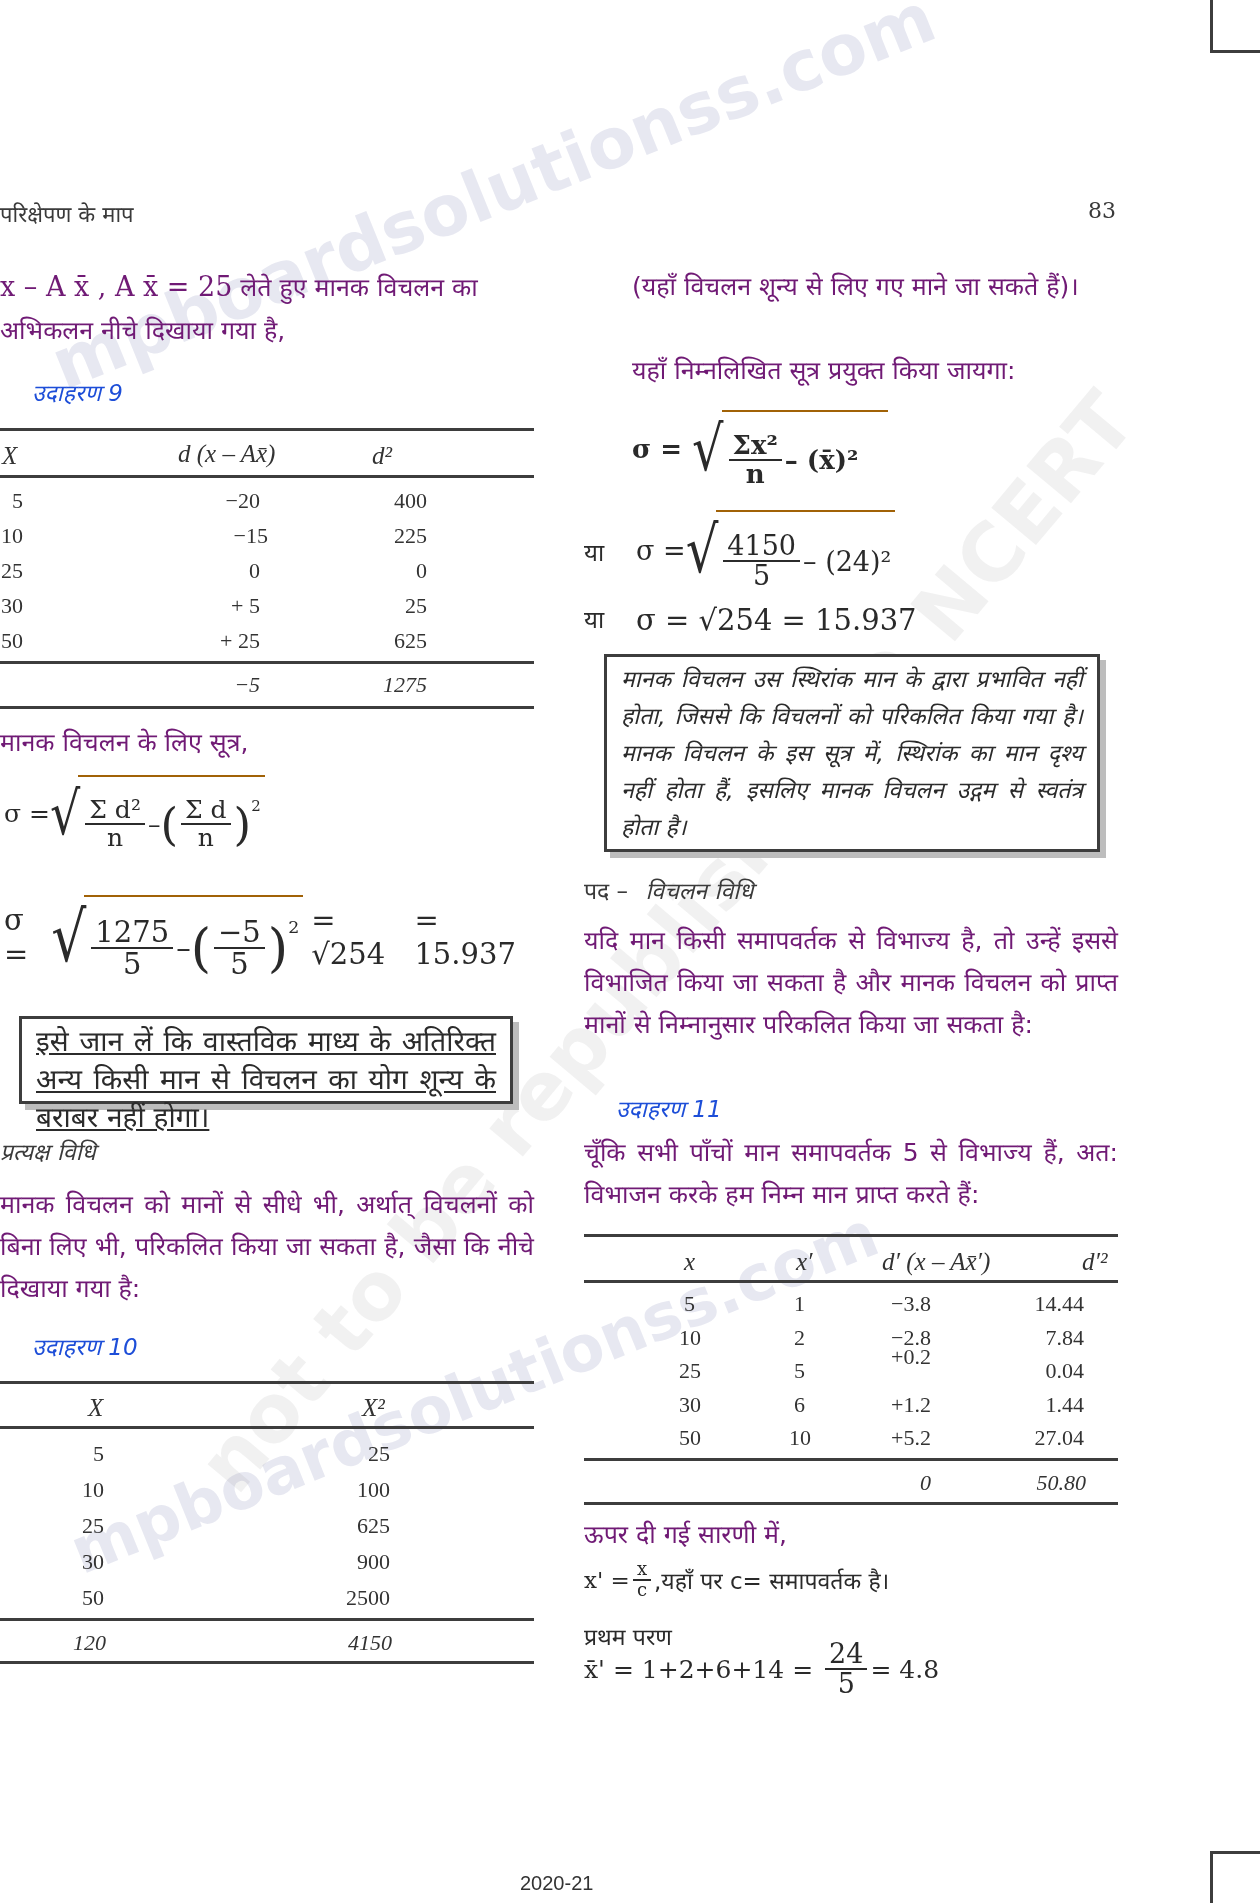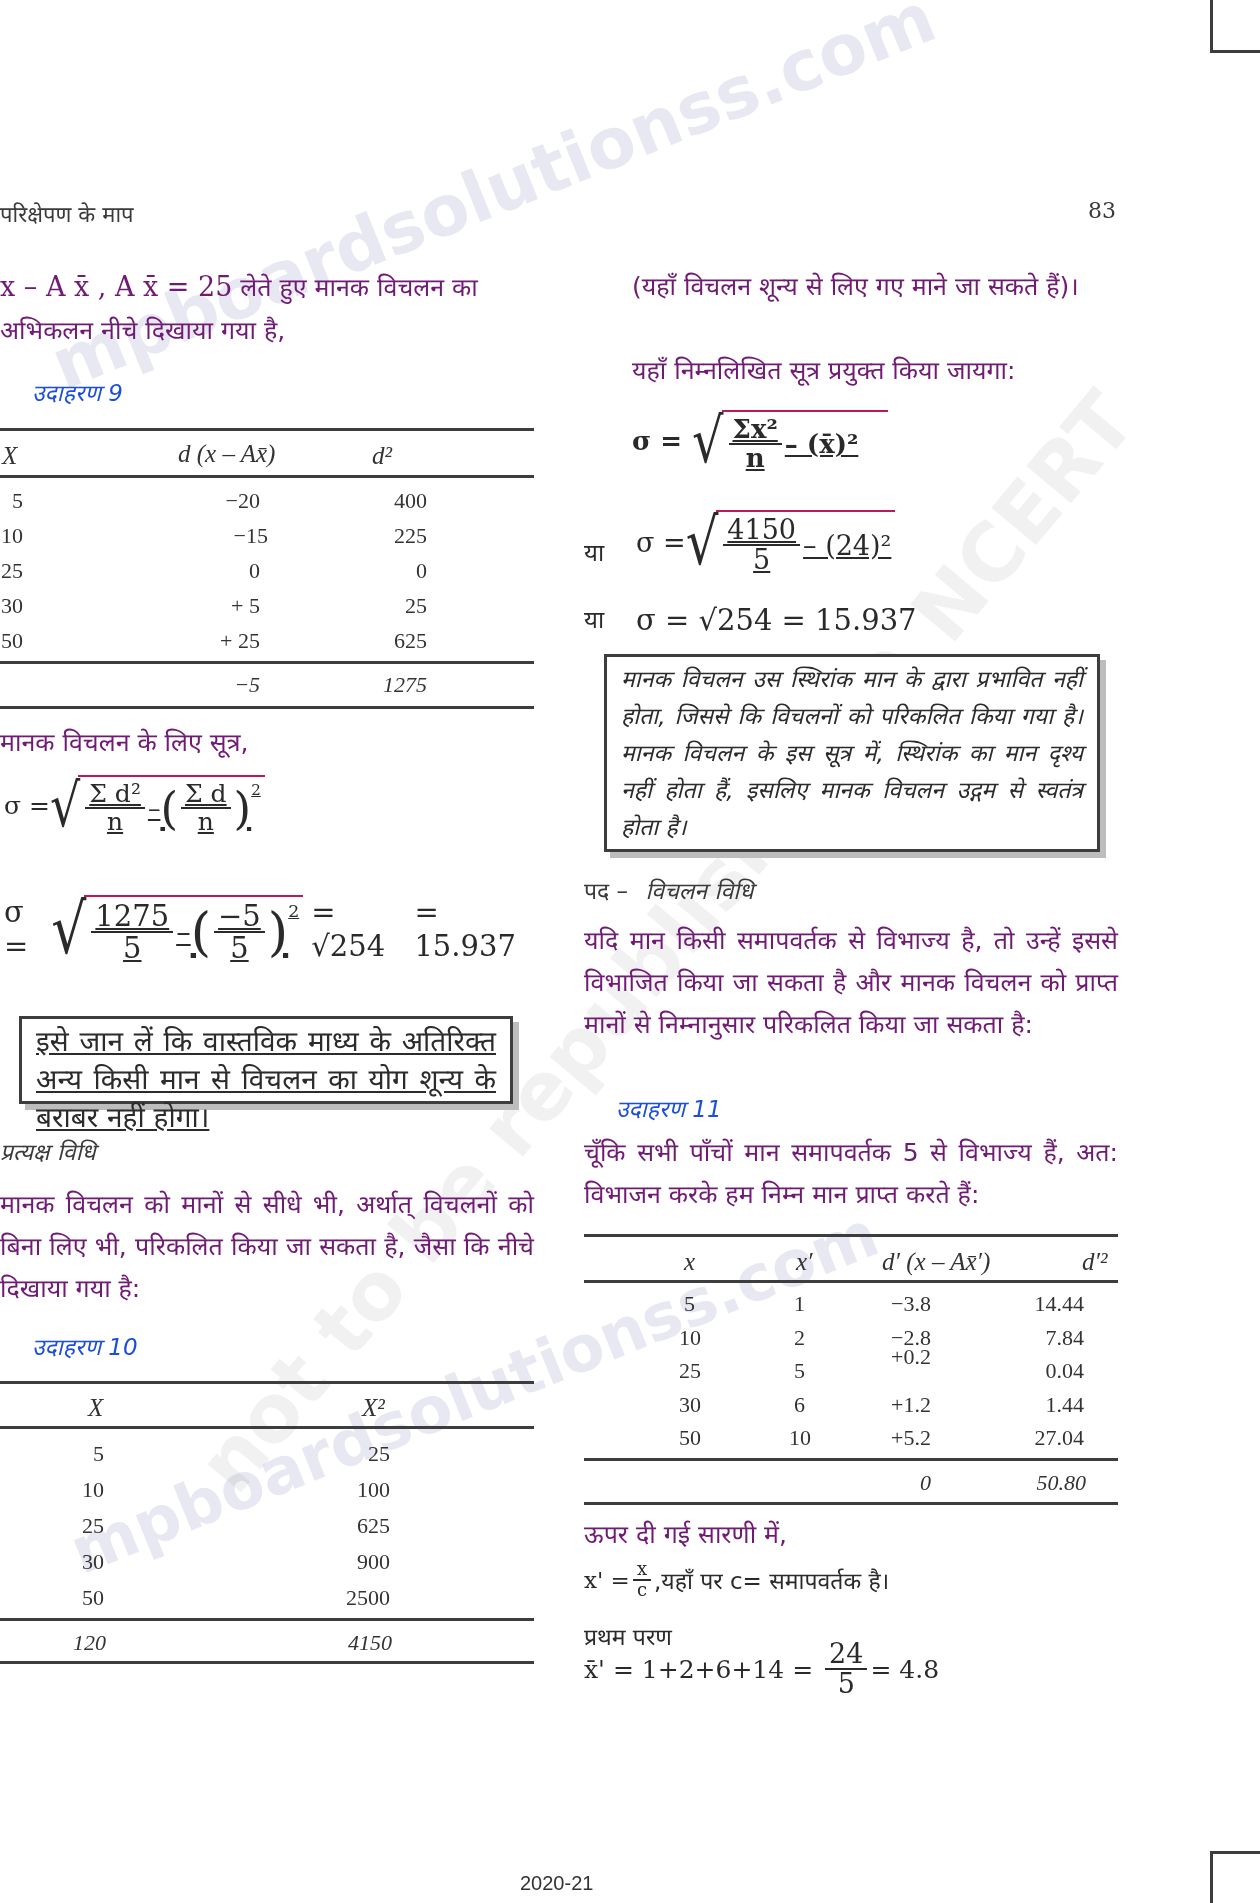--- a/index.html
+++ b/index.html
@@ -30,21 +30,21 @@
     box-shadow: 6px 6px 0 #bdbdbd;
   }
   .note-box .note-text { font-size:23px; line-height:38px; color:#2b2b2b; text-align:justify; }
 
   
   .frac { display:inline-flex; flex-direction:column; align-items:center; vertical-align:middle; margin:0 3px; }
   .frac .num { padding:0 4px; border-bottom:2px solid #2b2b2b; line-height:1.05; }
   .frac .den { padding:0 4px; line-height:1.05; }
   .sqrt { display:inline-flex; align-items:center; vertical-align:middle; }
   .sqrt .rad-sign { font-size:1.9em; line-height:1; transform:scaleY(1.25); margin-right:-2px; }
-  .sqrt .rad-body { border-top:2px solid #be185d; padding:4px 4px 0 4px; display:inline-flex; align-items:center;text-decoration:underline; }
+  .sqrt .rad-body { border-top:2px solid #a16207; padding:20px 4px 0 4px; display:inline-flex; align-items:center; }
   .paren { font-size:1.8em; line-height:1; font-weight:200; }
   sup { font-size:0.6em; }
 
   .watermark {
     position:absolute; font-family:"DejaVu Sans","Liberation Sans",sans-serif; font-weight:bold;
     color:rgba(120,130,180,0.18); white-space:nowrap; pointer-events:none;
   }
   .corner { position:absolute; border-color:#3d3d3d; border-style:solid; }
 </style>
 </head>

